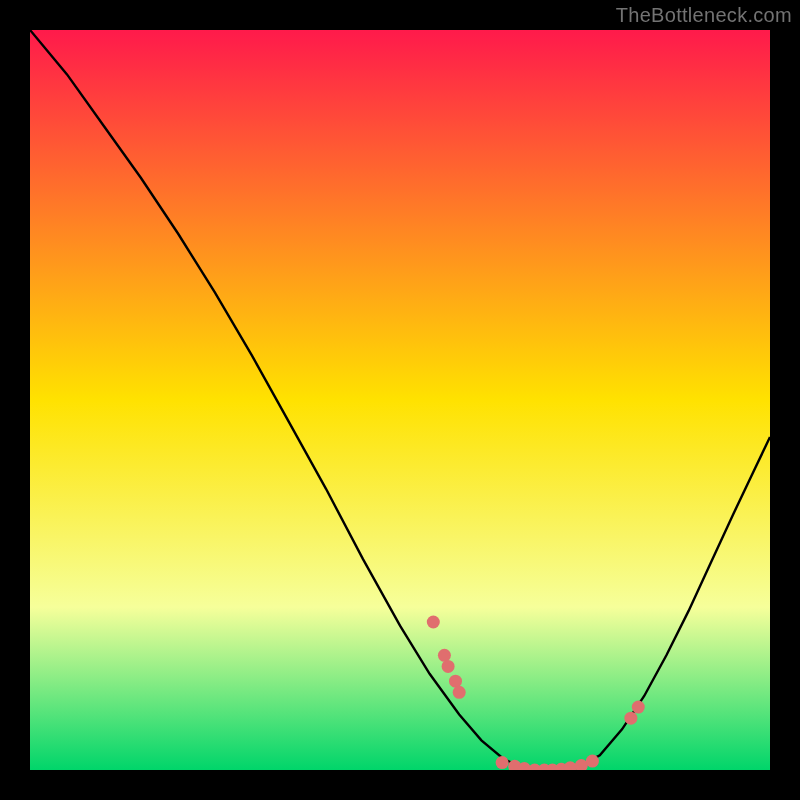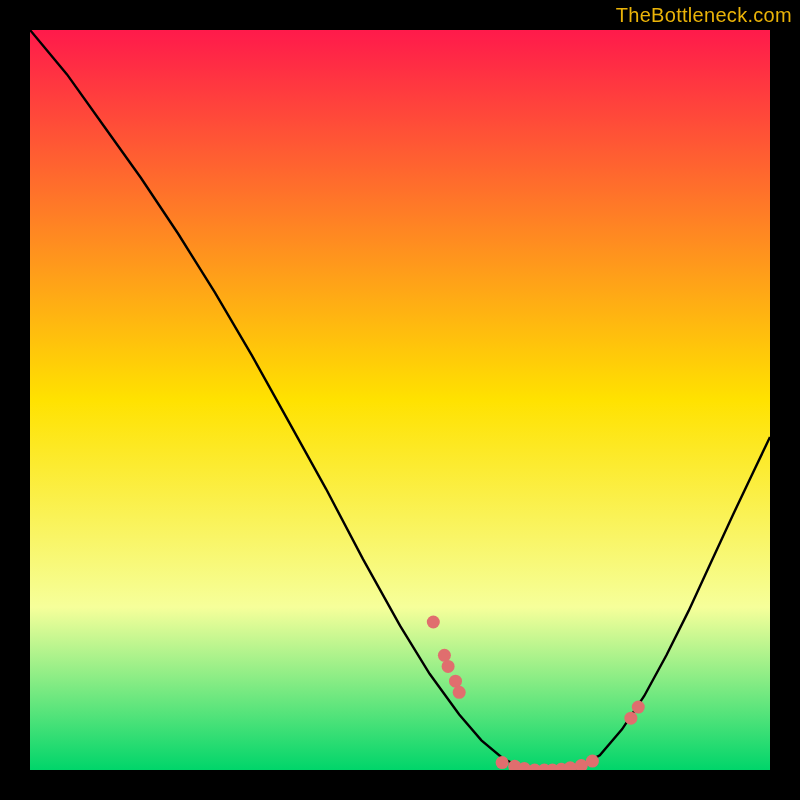--- a/index.html
+++ b/index.html
@@ -1,19 +1,19 @@
 <!DOCTYPE html>
 <html><head>
 <meta charset="utf-8">
 <style>
   html,body{margin:0;padding:0;width:800px;height:800px;background:#000;overflow:hidden;
             font-family:Arial,Helvetica,sans-serif}
   .frame{position:absolute;left:30px;top:30px;width:740px;height:740px;background:#000}
   .plot{position:absolute;left:0;top:0;width:740px;height:740px}
-  .brand{position:absolute;right:8px;top:4px;color:#eab308;font-size:20px;
+  .brand{position:absolute;right:8px;top:4px;color:#737373;font-size:20px;
          font-weight:400;letter-spacing:.3px}
 </style>
 </head>
 <body>
 
 <div class="brand">TheBottleneck.com</div>
 
 <div class="frame">
   <svg class="plot" viewBox="0 0 740 740" preserveAspectRatio="none">
     <defs>

